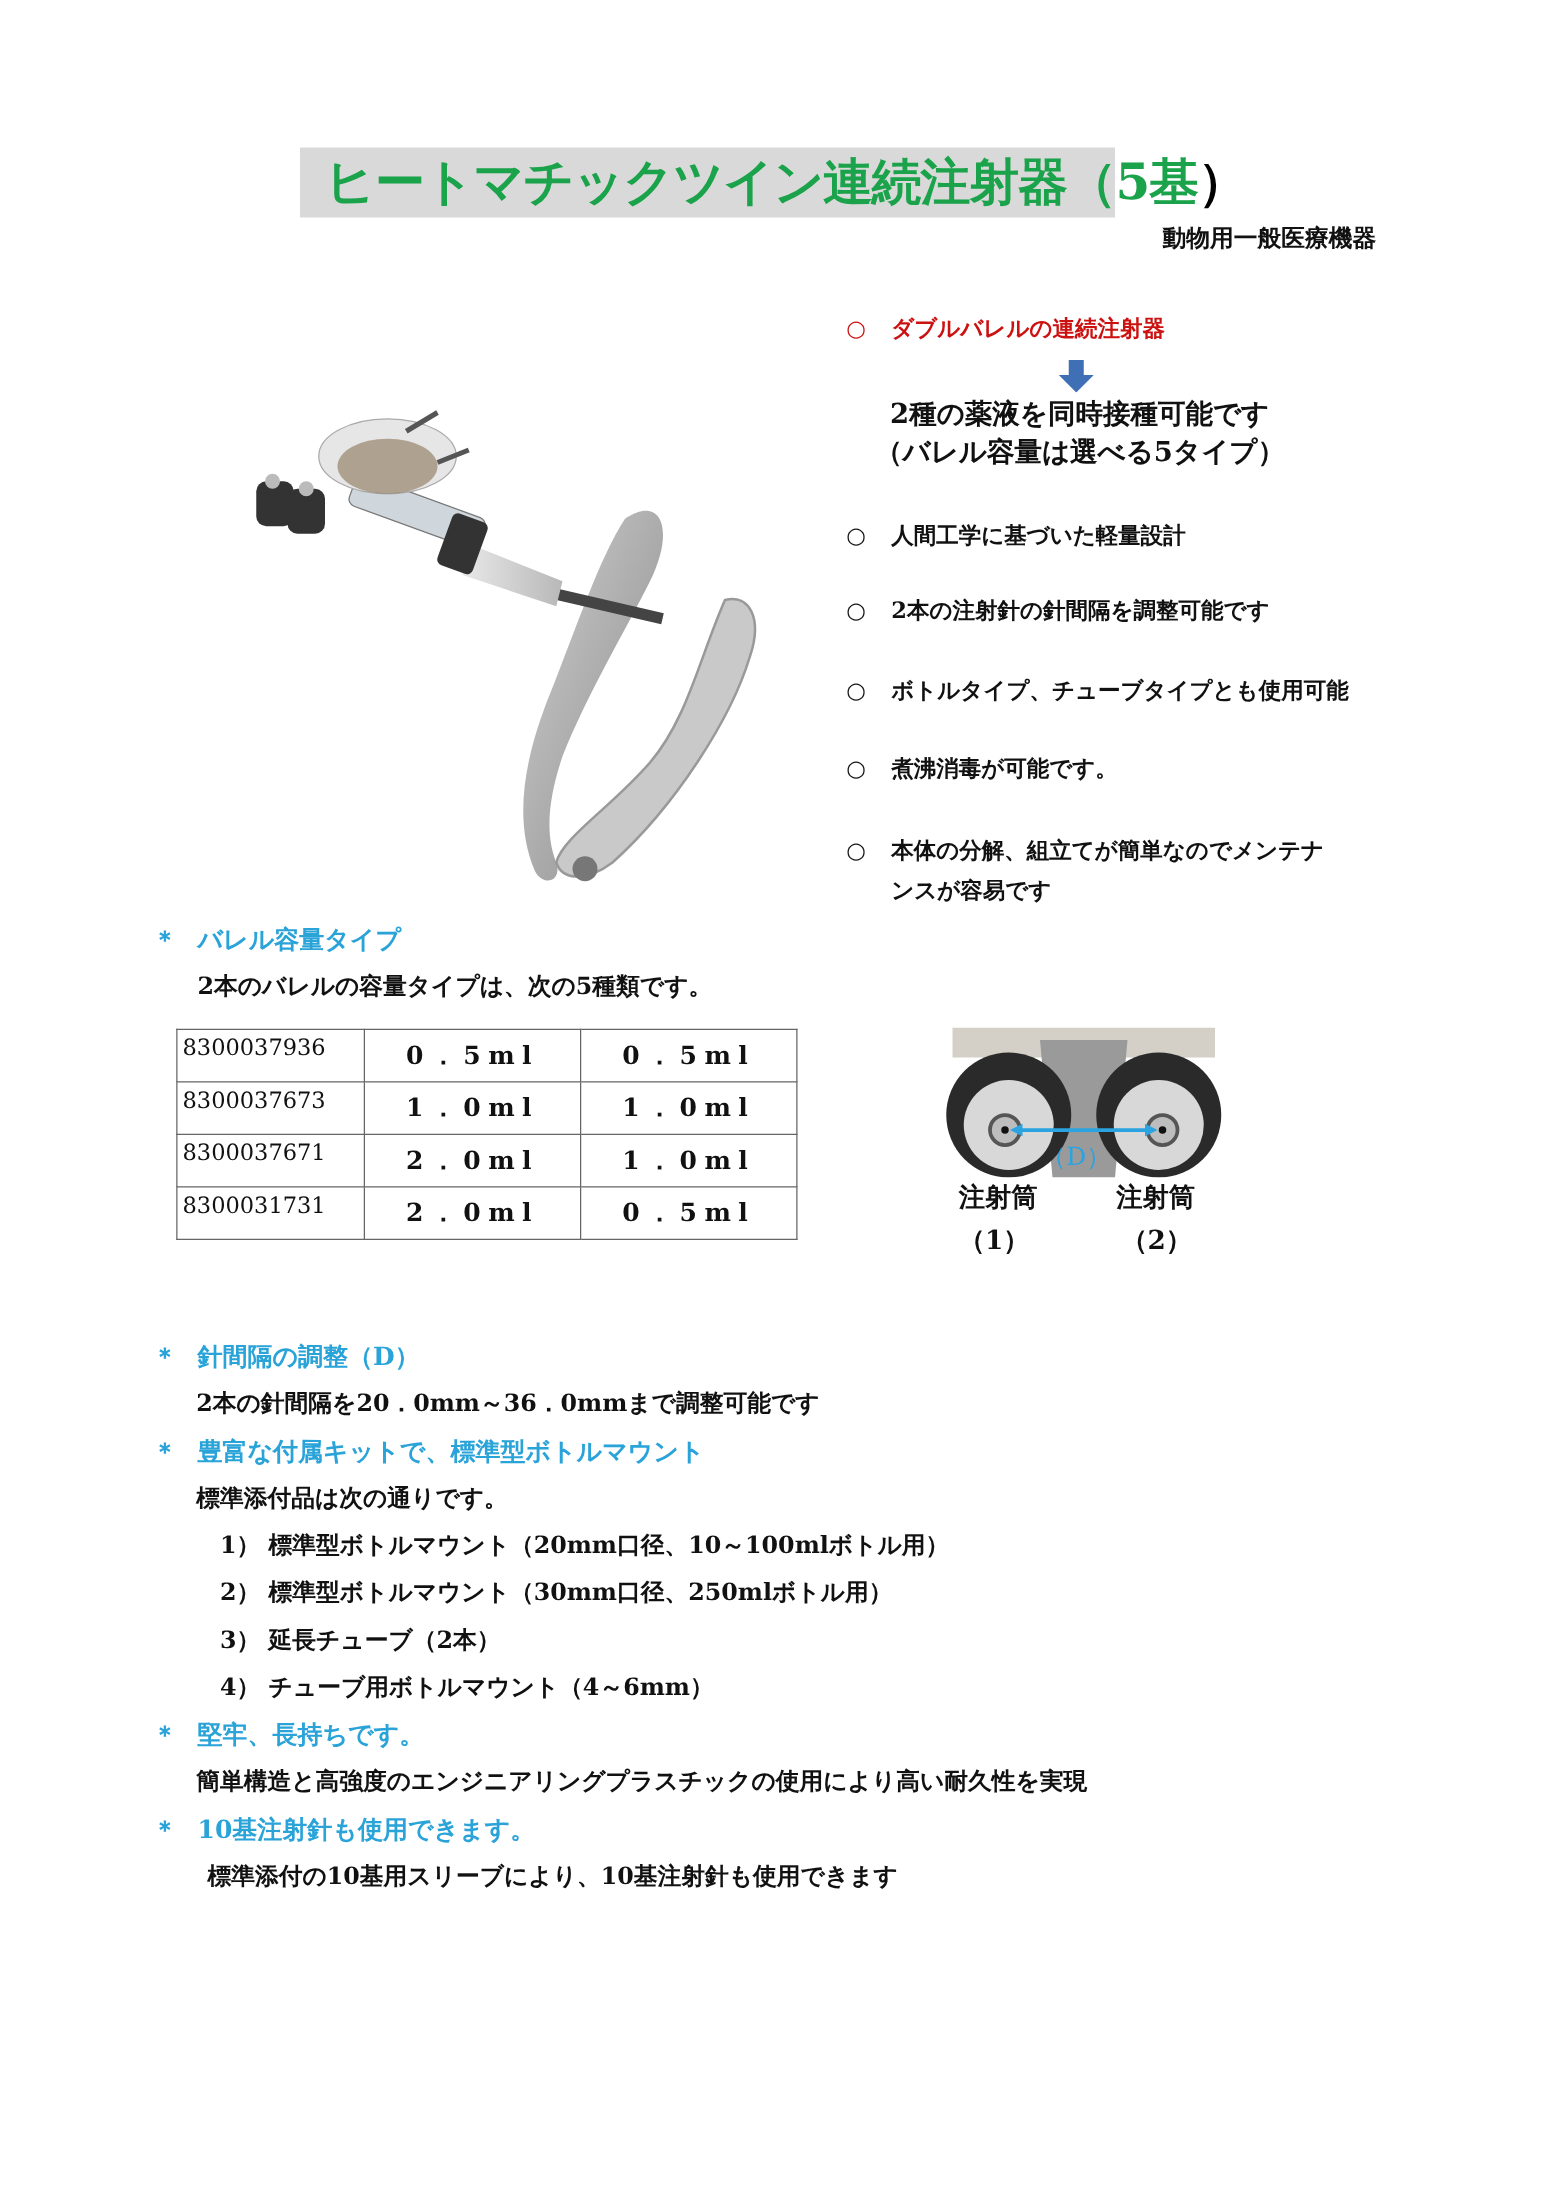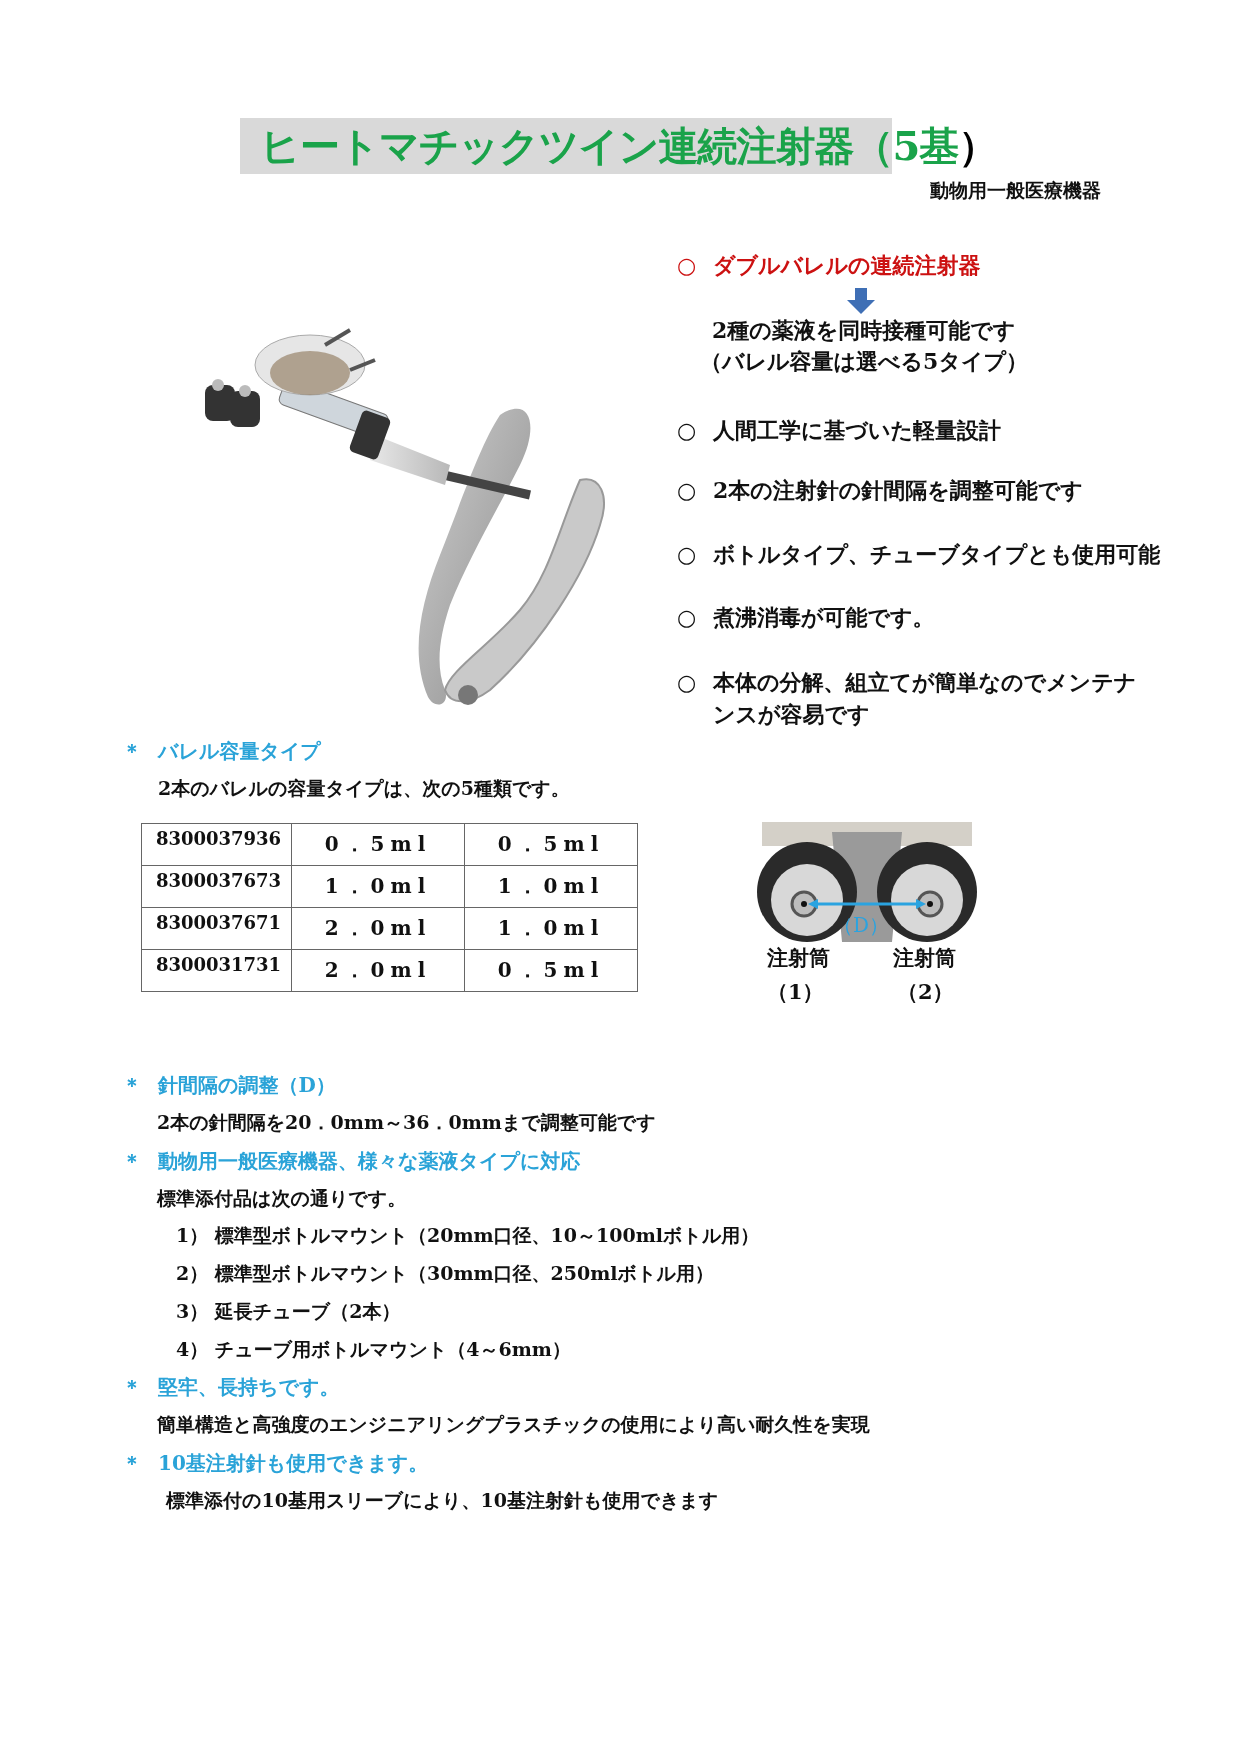--- a/index.html
+++ b/index.html
@@ -4,33 +4,33 @@
 <style>
   html, body { margin: 0; padding: 0; background: #ffffff; }
   body { width: 1241px; height: 1755px; position: relative; overflow: hidden;
          font-family: "DejaVu Serif", "Liberation Serif", serif; color: #111; }
   .abs { position: absolute; }
   .title { left: 240px; top: 118px; height: 56px; width: 652px; background: #d9d9d9;
            font-size: 40px; font-weight: bold; color: #1aa34a; line-height: 56px;
            white-space: nowrap; letter-spacing: -1px; padding-left: 20px; box-sizing: border-box; }
   .title .close { color: #000; }
   .subtitle { left: 930px; top: 178px; font-size: 19px; font-weight: bold; }
-  .feat { font-size: 22px; font-weight: bold; white-space: nowrap; }
+  .feat { font-size: 18px; font-weight: bold; white-space: nowrap; }
   .feat .mark { display: inline-block; width: 36px; font-weight: normal; }
   .red { color: #cc1111; }
   .arrow { left: 847px; top: 288px; width: 28px; height: 26px; }
   .sub { font-size: 22px; font-weight: bold; }
   .sec { font-size: 20px; font-weight: bold; color: #2aa3d8; white-space: nowrap; }
   .sec .ast { display: inline-block; width: 36px; color: #2aa3d8; }
   .body { font-size: 19px; font-weight: bold; white-space: nowrap; }
   table.spec { position: absolute; left: 141px; top: 823px; border-collapse: collapse;
                font-size: 18px; font-weight: bold; }
   table.spec td, table.spec th { border: 1.5px solid #666; height: 37px; padding: 0; }
   table.spec th { height: 28px; font-size: 19px; }
-  table.spec td.pn { width: 145px; text-align: center; padding-left: 4px; vertical-align: top; padding-top: 4px; font-weight: bold; margin-left: 32px; }
+  table.spec td.pn { width: 145px; text-align: left; padding-left: 4px; vertical-align: top; padding-top: 4px; font-weight: normal; margin-left: 32px; }
   table.spec td.v { width: 172px; text-align: center; letter-spacing: 6px; font-size: 20px; }
   table.spec th.h0 { width: 149px; }
   table.spec th.h1, table.spec th.h2 { width: 175px; }
   .cap { font-size: 21px; font-weight: bold; text-align: center; }
 </style>
 </head>
 <body>
 
 <div class="abs title"><span>ヒートマチックツイン連続注射器（5基</span><span class="close">）</span></div>
 <div class="abs subtitle">動物用一般医療機器</div>
@@ -153,21 +153,21 @@
 <div class="abs cap" style="left:767px; top:978px;">（1）</div>
 <div class="abs cap" style="left:893px; top:944px;">注射筒</div>
 <div class="abs cap" style="left:897px; top:978px;">（2）</div>
 
 <div class="abs sec" style="left:122px; top:1072px;">
   <span class="ast">＊</span><span>針間隔の調整（D）</span>
 </div>
 <div class="abs body" style="left:157px; top:1110px;">2本の針間隔を20．0mm～36．0mmまで調整可能です</div>
 
 <div class="abs sec" style="left:122px; top:1148px;">
-  <span class="ast">＊</span><span>動物用一般医療機器、様々な薬液タイプに対応</span>
+  <span class="ast">＊</span><span>豊富な付属キットで、標準型ボトルマウント</span>
 </div>
 <div class="abs body" style="left:157px; top:1186px;">標準添付品は次の通りです。</div>
 <div class="abs body" style="left:176px; top:1223px;">1） 標準型ボトルマウント（20mm口径、10～100mlボトル用）</div>
 <div class="abs body" style="left:176px; top:1261px;">2） 標準型ボトルマウント（30mm口径、250mlボトル用）</div>
 <div class="abs body" style="left:176px; top:1299px;">3） 延長チューブ（2本）</div>
 <div class="abs body" style="left:176px; top:1337px;">4） チューブ用ボトルマウント（4～6mm）</div>
 
 <div class="abs sec" style="left:122px; top:1374px;">
   <span class="ast">＊</span><span>堅牢、長持ちです。</span>
 </div>

